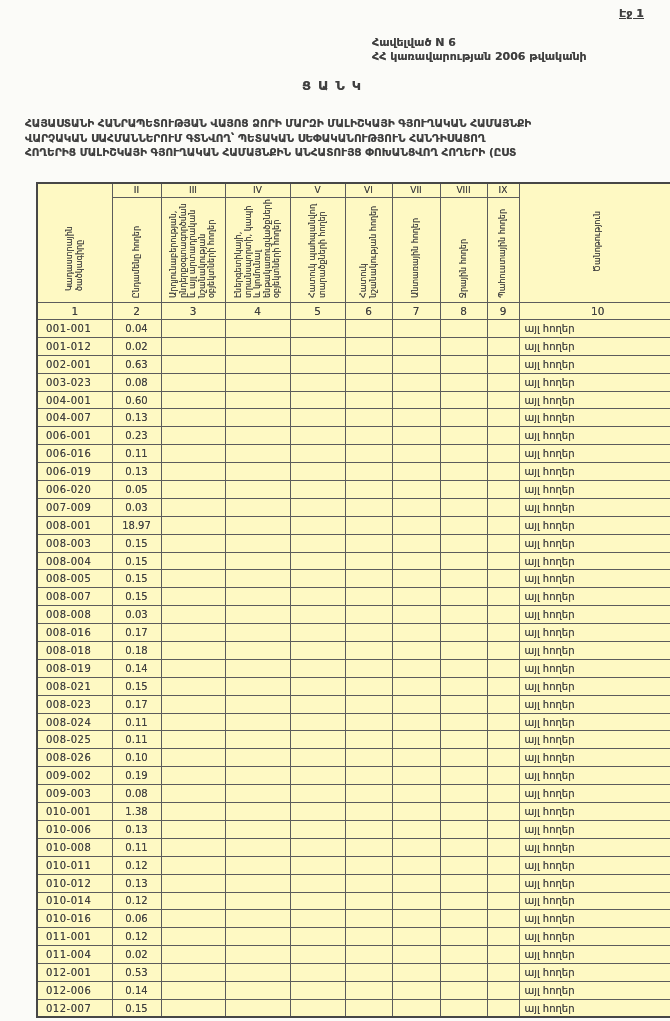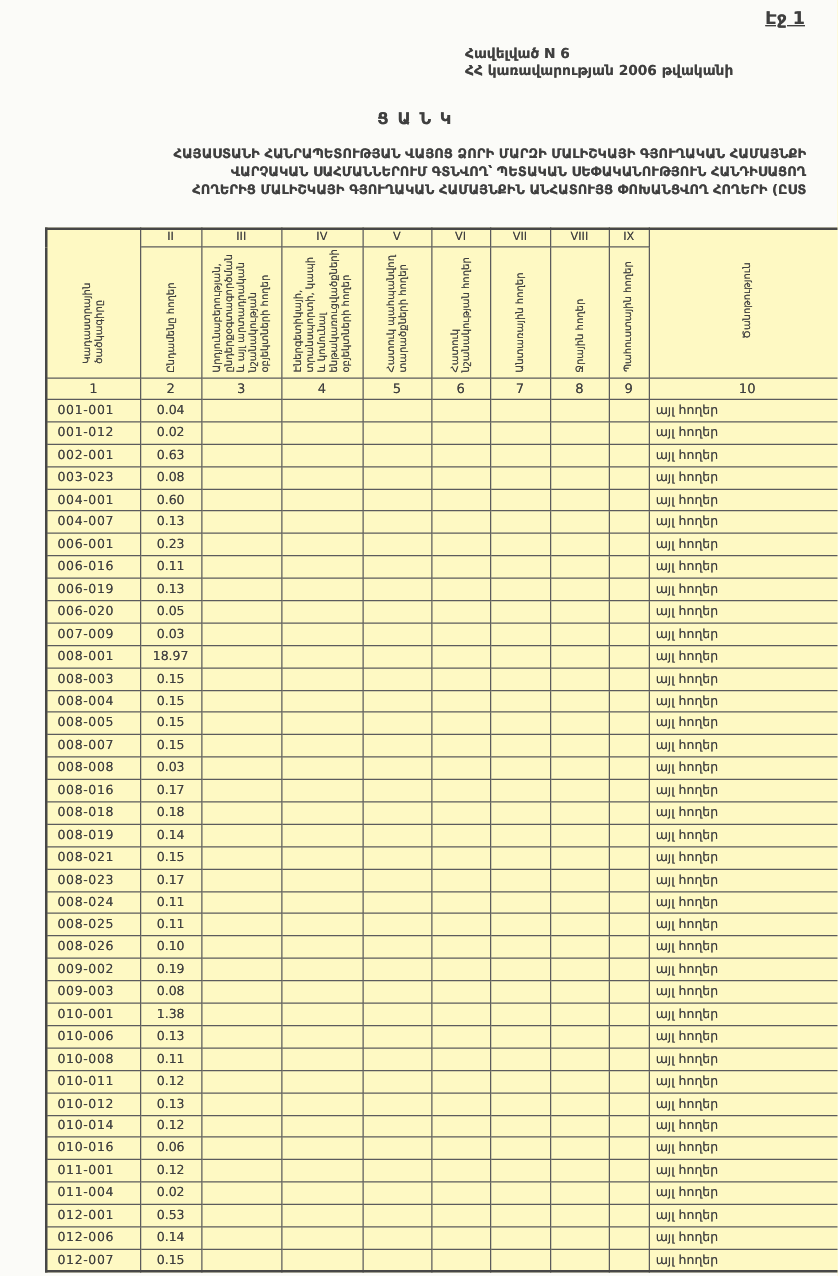--- a/index.html
+++ b/index.html
@@ -8,33 +8,33 @@
     background:#fbfbf8;
     font-family:"DejaVu Sans", sans-serif;
     color:#3f3f3f;
     position:relative;
     overflow:hidden;
   }
   .ink{ text-shadow:0 0 .5px rgba(60,60,60,.65); }
 
   .page-label{
     position:absolute; top:7px; right:26px;
-    font-size:14px; font-weight:bold;text-decoration:underline;
+    font-size:11px; font-weight:bold;text-decoration:underline;
   }
   .appendix{
     position:absolute; top:36px; left:372px; width:282px;
     text-align:left; font-size:11px; font-weight:bold; line-height:14px;
   }
   .doc-title{
-    position:absolute; top:88px; left:0; width:670px;
+    position:absolute; top:78px; left:0; width:670px;
     text-align:center; font-size:13px; font-weight:bold; letter-spacing:7px;
   }
   .doc-subtitle{
     position:absolute; top:116px; left:25px; width:620px;
-    text-align:right; font-size:10.5px; font-weight:bold; line-height:14.5px;
+    text-align:left; font-size:10.5px; font-weight:bold; line-height:14.5px;
   }
 
   .tbl-wrap{ position:absolute; left:15px; top:182px; }
   table{
     border-collapse:collapse; table-layout:fixed;
     width:640px;
     background:#fef9c3;
     margin-left:21px;
   }
   th,td{

